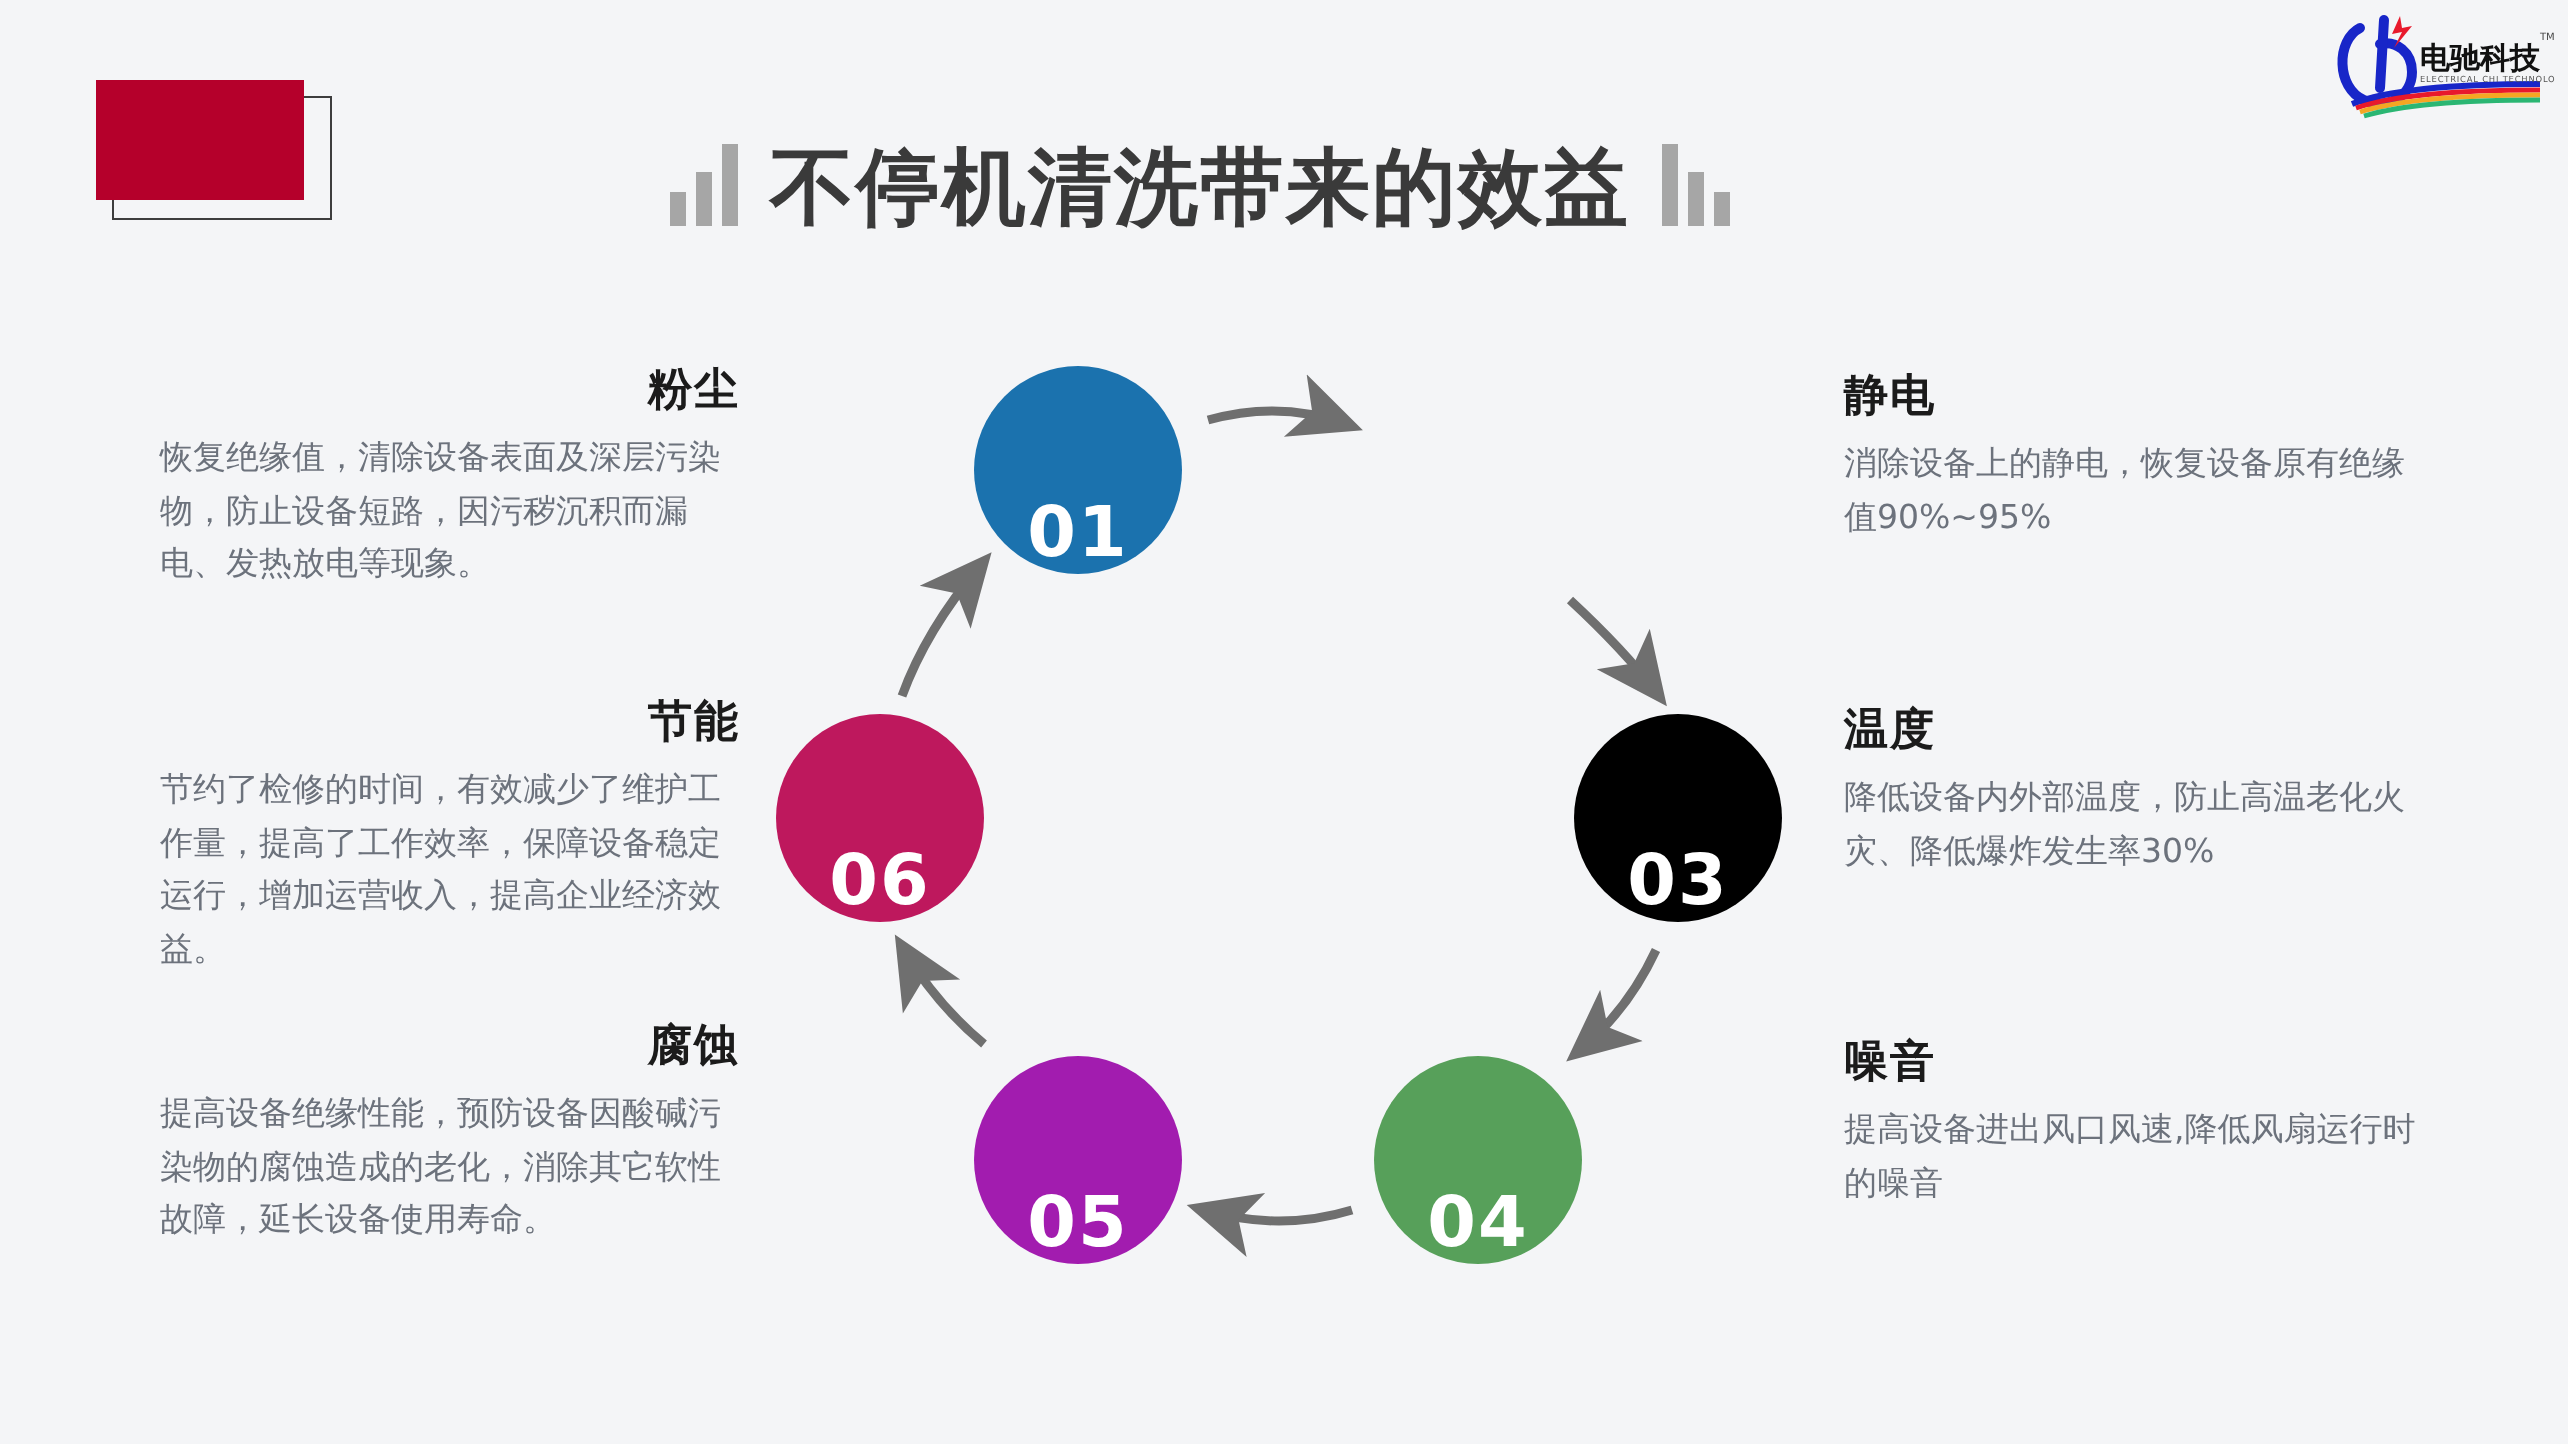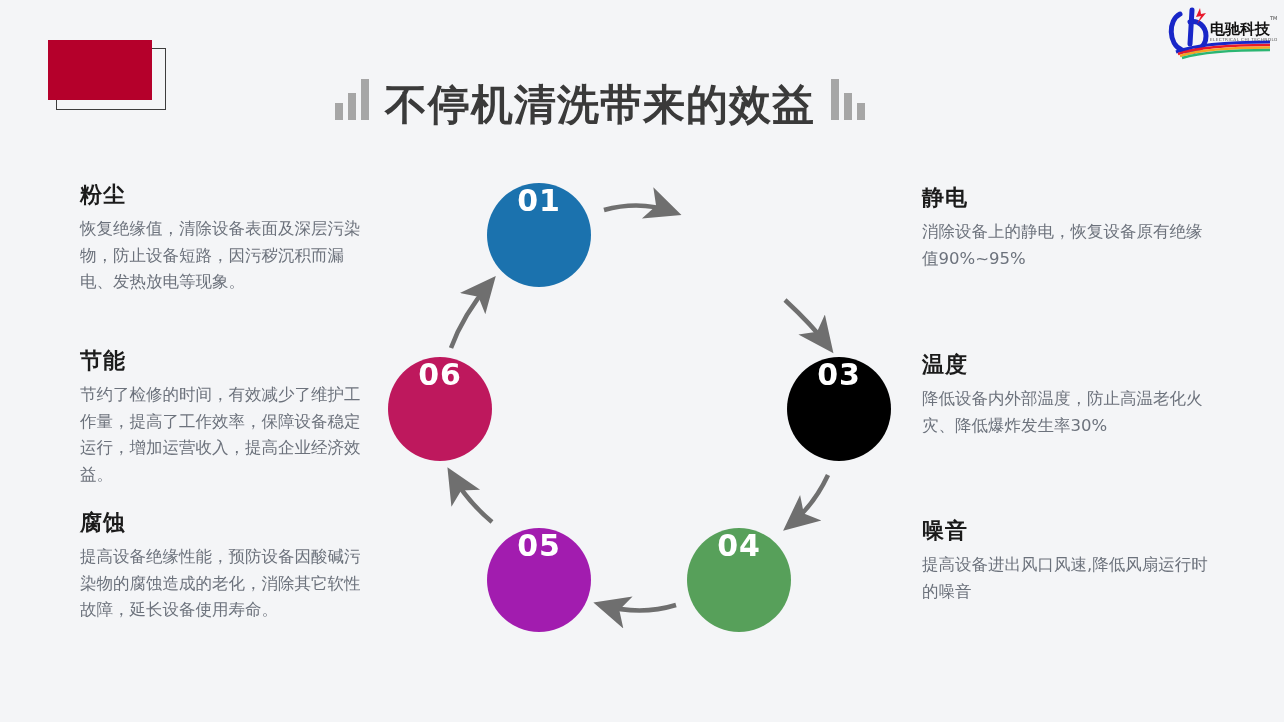--- a/index.html
+++ b/index.html
@@ -56,21 +56,21 @@
     color: #c0103a;
     letter-spacing: 2px;
     font-family: "DejaVu Sans", "Liberation Sans", sans-serif;
   }
 
   .title-row {
     position: absolute;
     left: 335px;
     top: 62px;
     display: flex;
-    align-items: flex-end;
+    align-items: center;
     height: 64px;
   }
   .bars {
     display: flex;
     align-items: flex-end;
     gap: 5px;
     height: 44px;
     margin-bottom: 6px;
   }
   .bars span {
@@ -116,24 +116,24 @@
     position: absolute;
     left: 0; top: 0;
     width: 1284px;
     height: 572px;
     pointer-events: none;
   }
   .node {
     position: absolute;
     border-radius: 50%;
     display: flex;
-    align-items: flex-start;
+    align-items: flex-end;
     justify-content: center;
     color: #ffffff;
-    font-size: 30px;
+    font-size: 35px;
     font-weight: 700;
     letter-spacing: 1px;
     font-family: "DejaVu Sans", "Liberation Sans", sans-serif;
   }
   .node.n01 { left: 487px; top: 33px;  width: 104px; height: 104px; }
   .node.n02 { left: 687px; top: 33px;  width: 104px; height: 104px; }
   .node.n03 { left: 787px; top: 207px; width: 104px; height: 104px; }
   .node.n04 { left: 687px; top: 378px; width: 104px; height: 104px; }
   .node.n05 { left: 487px; top: 378px; width: 104px; height: 104px; }
   .node.n06 { left: 388px; top: 207px; width: 104px; height: 104px; }
@@ -151,21 +151,21 @@
     letter-spacing: 1px;
     font-family: "DejaVu Sans", "Liberation Sans", sans-serif;
   }
   .block .bd {
     font-size: 16.5px;
     line-height: 1.62;
     color: #6c727c;
     font-family: "DejaVu Sans", "Liberation Sans", sans-serif;
   }
   .block.left { text-align: left; }
-  .block.left .bt { text-align: left; }
+  .block.left .bt { text-align: right; }
   .block.right { text-align: left; }
 
   .blk-dust   { left: 80px;  top: 30px; }
   .blk-energy { left: 80px;  top: 196px; }
   .blk-corr   { left: 80px;  top: 358px; }
   .blk-static { left: 922px; top: 33px; }
   .blk-temp   { left: 922px; top: 200px; }
   .blk-noise  { left: 922px; top: 366px; }
 </style>
 </head>

